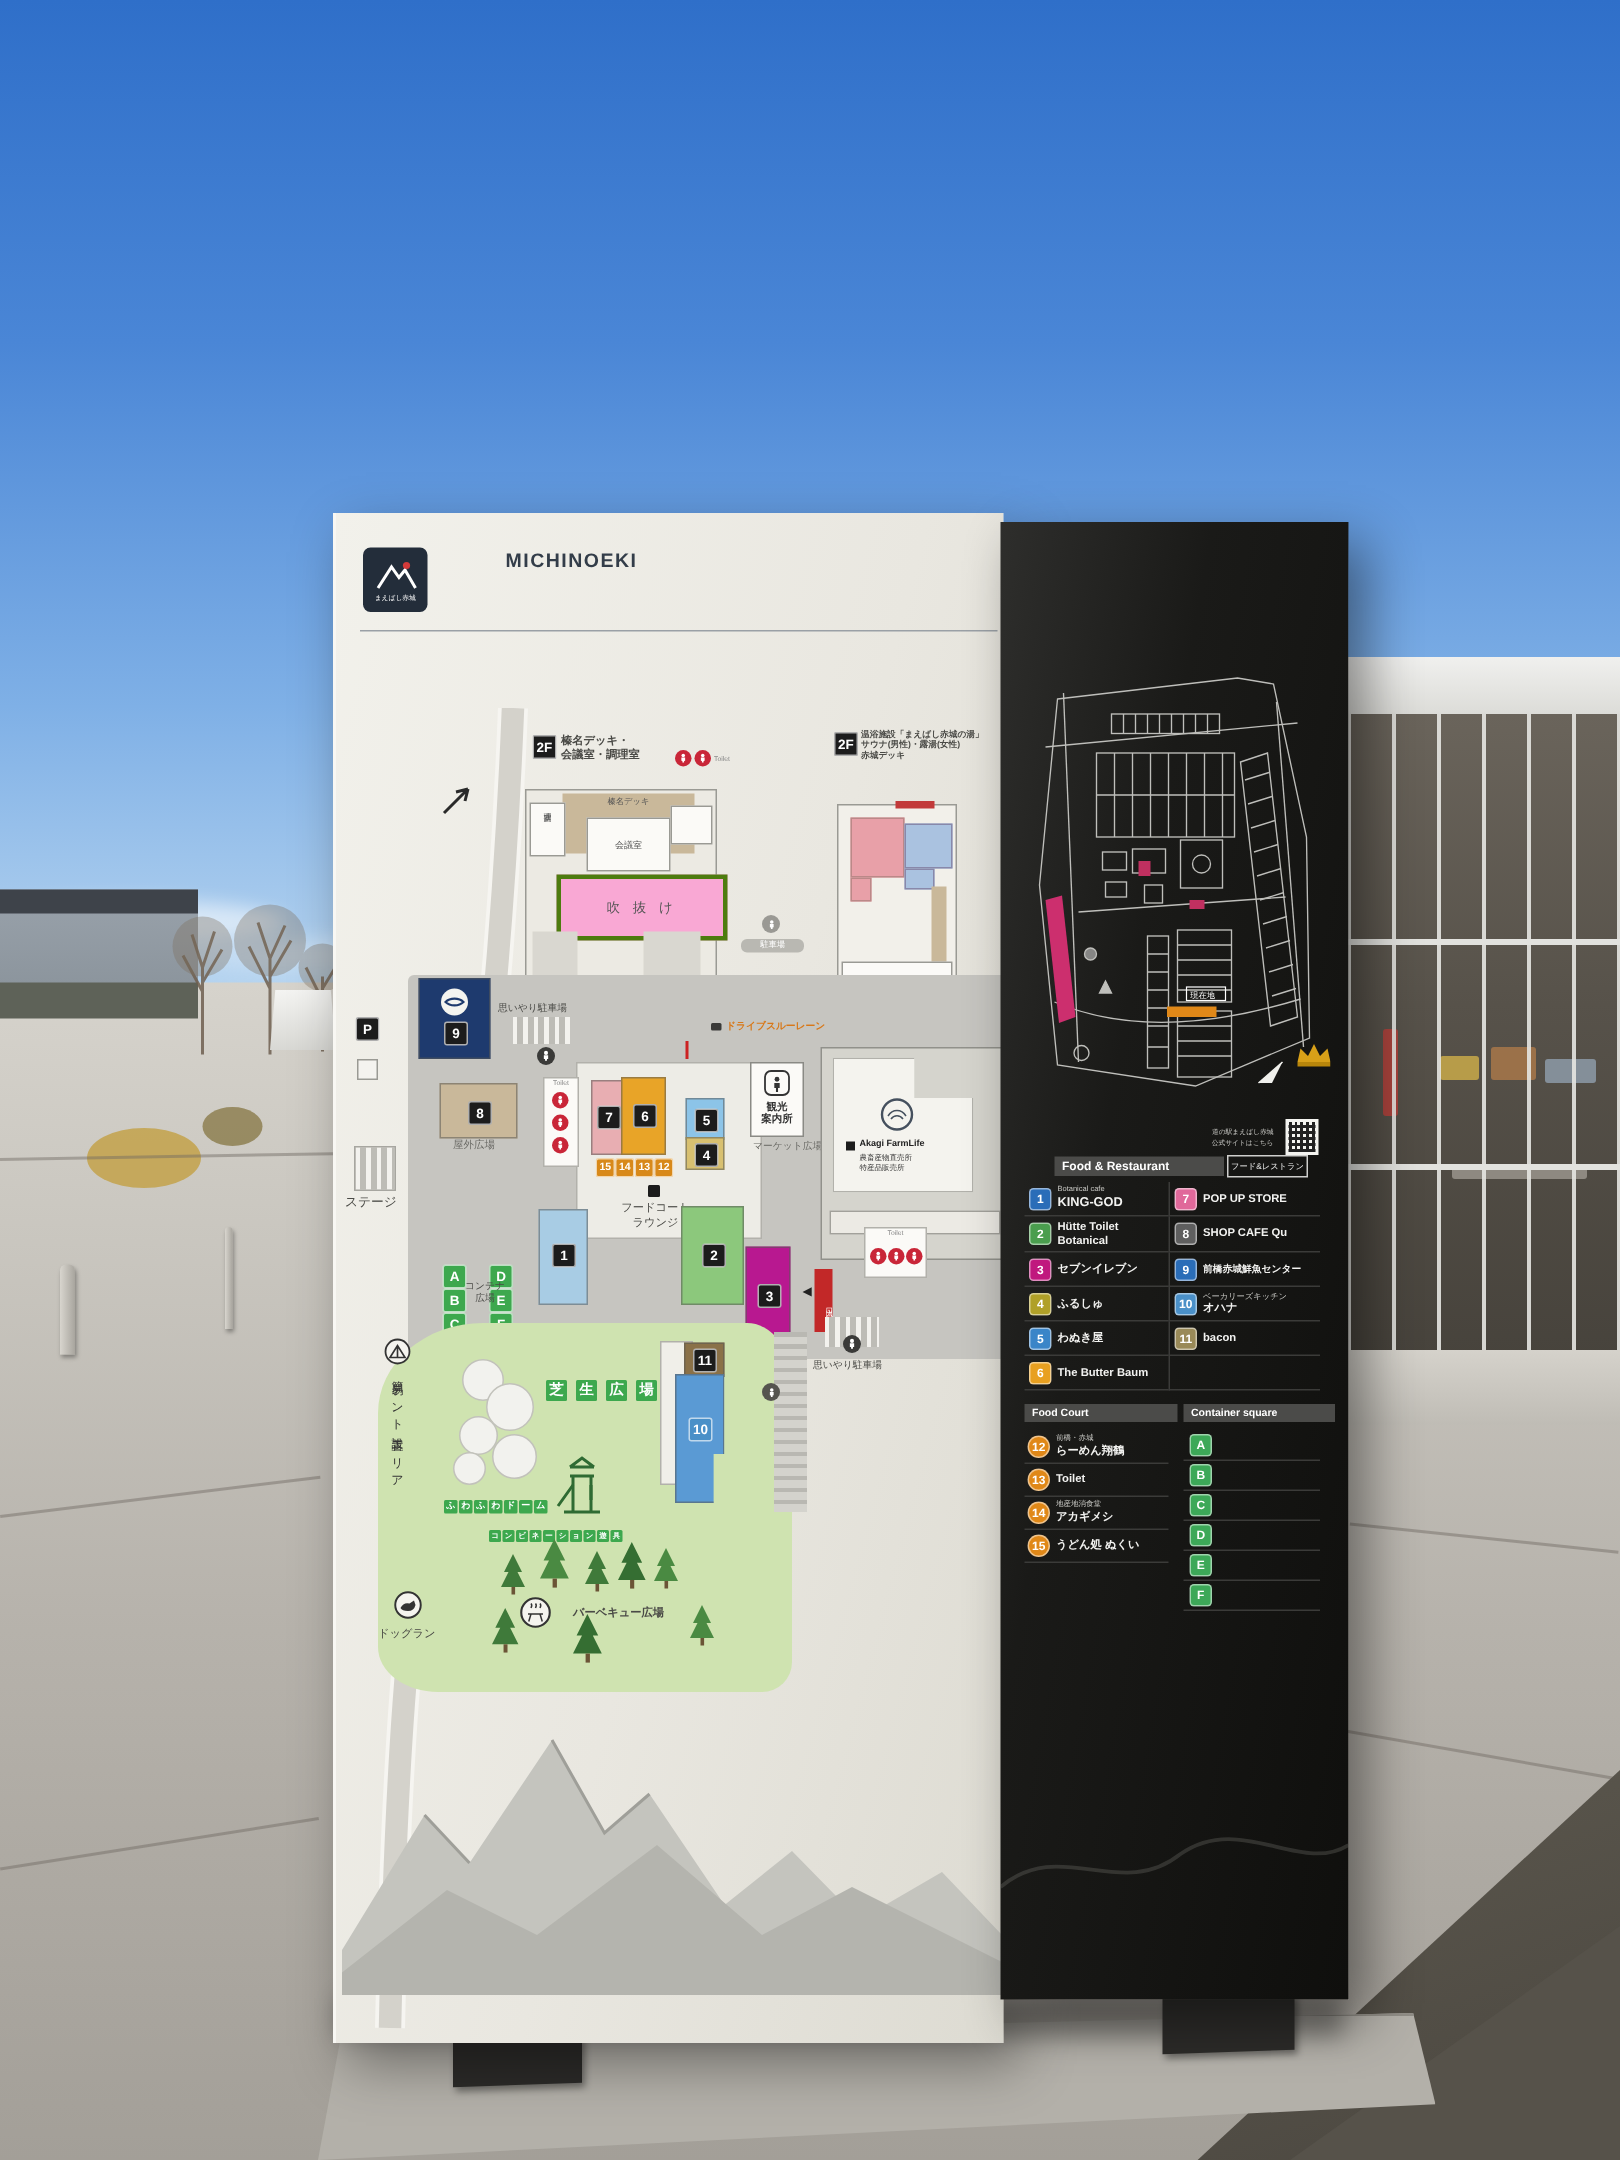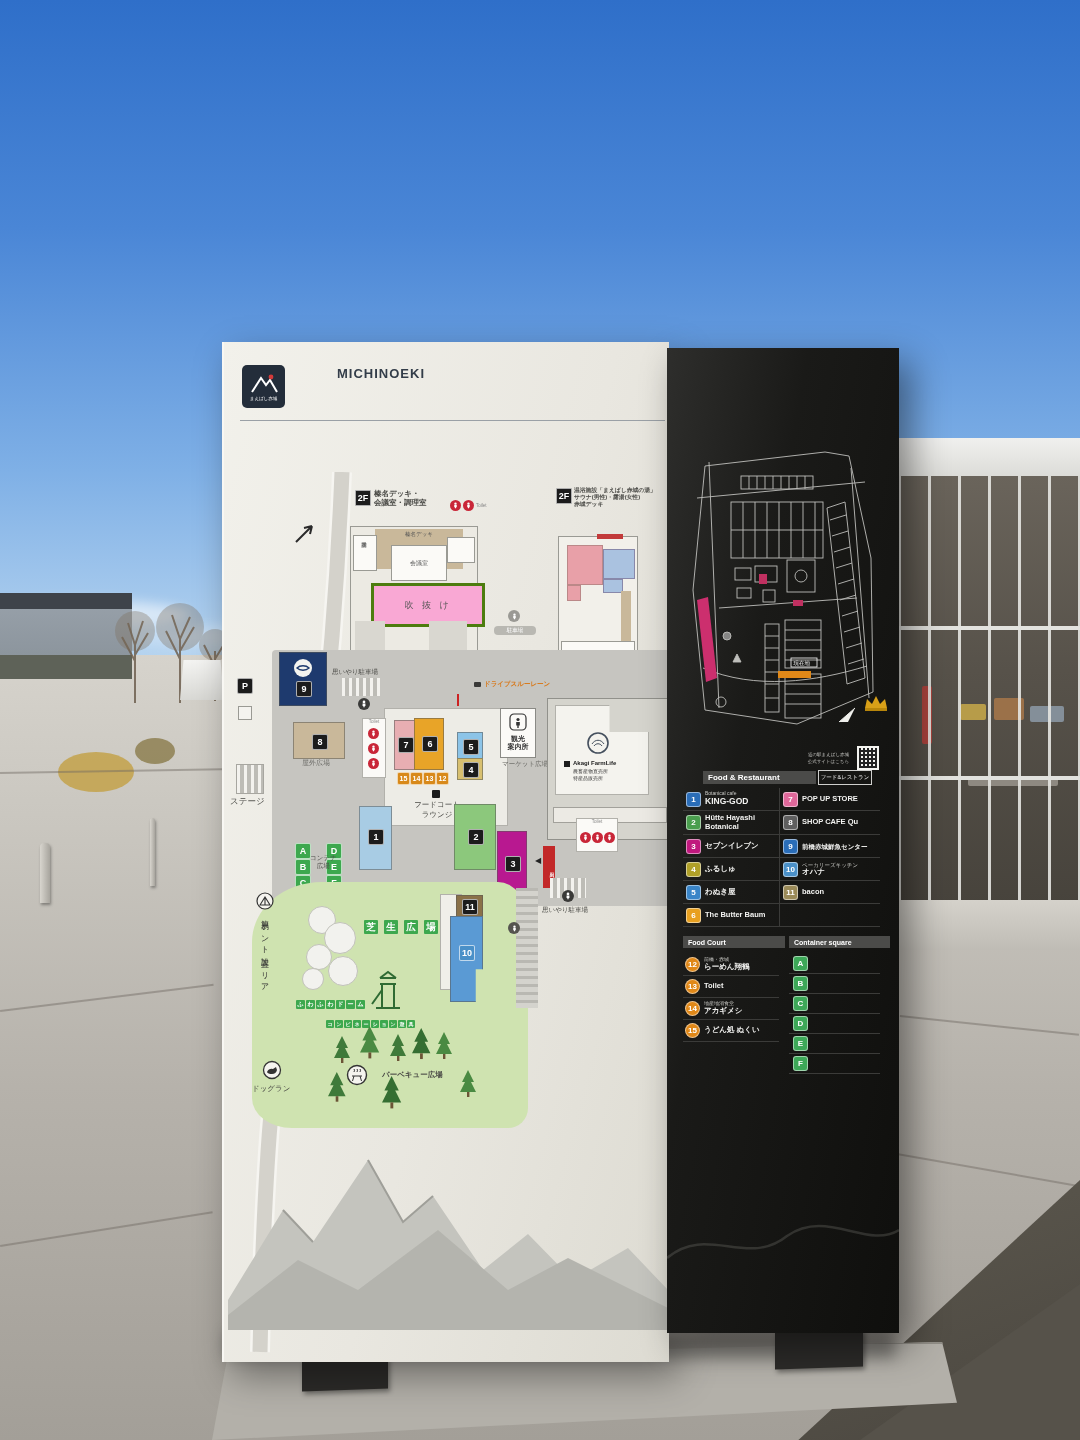--- a/index.html
+++ b/index.html
@@ -550,21 +550,21 @@
       <div class="fr-cell">
         <span class="lb c1">1</span>
         <span class="fr-txt" style="font-size:8.5px;"><span class="fr-sub">Botanical cafe</span><span>KING-GOD</span></span>
       </div>
       <div class="fr-cell rcol">
         <span class="lb c7">7</span>
         <span class="fr-txt">POP UP STORE</span>
       </div>
       <div class="fr-cell">
         <span class="lb c2">2</span>
-        <span class="fr-txt"><span>Hütte Hayashi</span><br><span>Botanical</span></span>
+        <span class="fr-txt"><span>Hütte Toilet</span><br><span>Botanical</span></span>
       </div>
       <div class="fr-cell rcol">
         <span class="lb c8">8</span>
         <span class="fr-txt">SHOP CAFE Qu</span>
       </div>
       <div class="fr-cell">
         <span class="lb c3">3</span>
         <span class="fr-txt">セブンイレブン</span>
       </div>
       <div class="fr-cell rcol">

